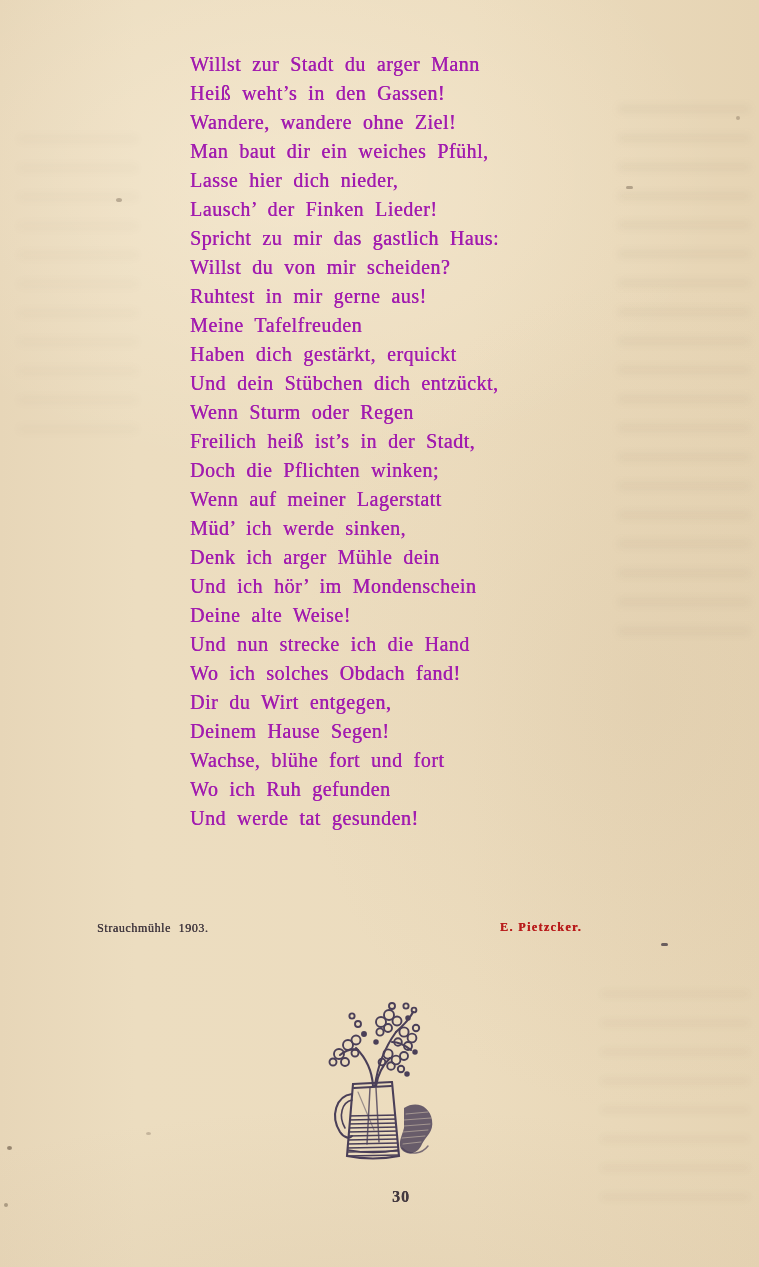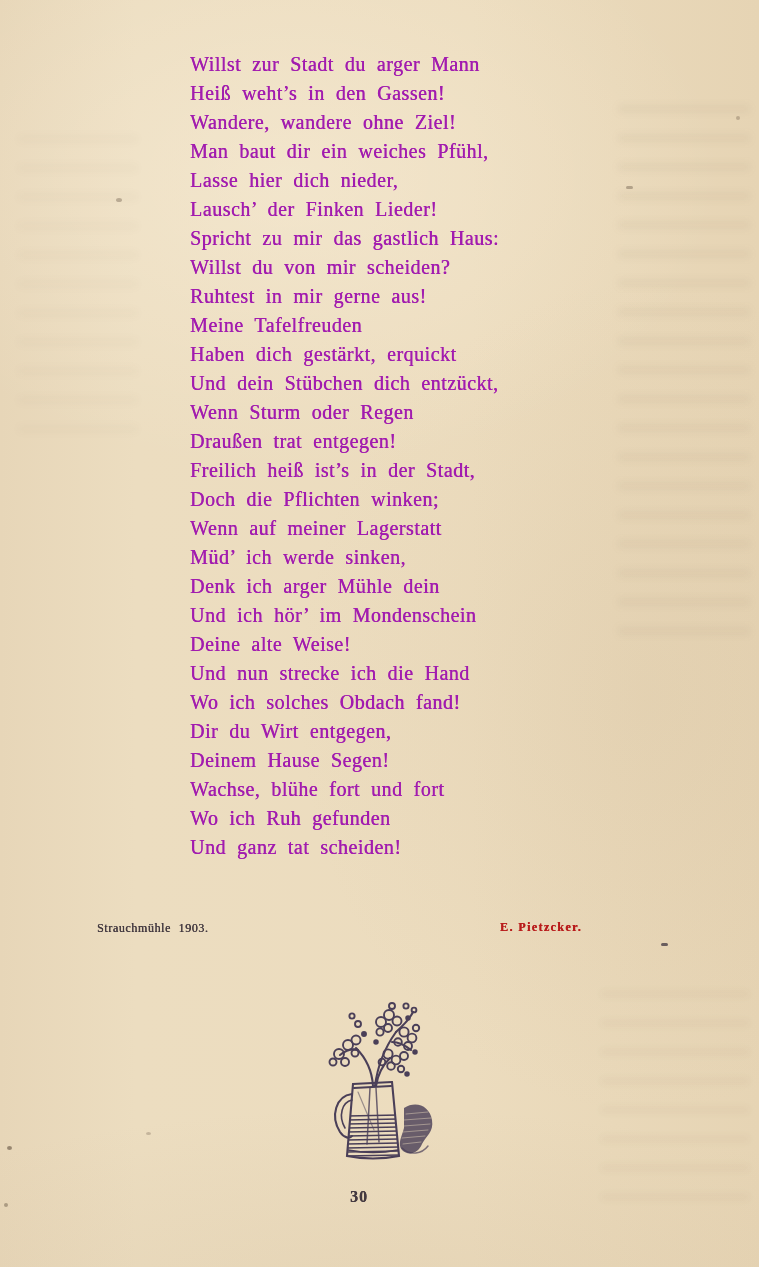--- a/index.html
+++ b/index.html
@@ -45,21 +45,21 @@
   .author-speck {
     position: absolute; left: 661px; top: 943px;
     width: 7px; height: 3px; border-radius: 2px;
     background: #4a4048; opacity: 0.8;
   }
 
   .vignette { position: absolute; left: 318px; top: 998px; width: 128px; height: 172px; }
 
   .folio {
     position: absolute; left: 350px; top: 1188px; width: 60px;
-    text-align: left;
+    text-align: right;
     font-size: 16px; font-weight: bold;
     letter-spacing: 1px;
     color: #453a40;
     text-shadow: 0.3px 0 0 currentColor;
   }
 
   
   .ghost {
     position: absolute;
     background: repeating-linear-gradient(180deg,
@@ -104,35 +104,34 @@
       <div class="line">Man baut dir ein weiches Pfühl,</div>
       <div class="line">Lasse hier dich nieder,</div>
       <div class="line">Lausch’ der Finken Lieder!</div>
       <div class="line">Spricht zu mir das gastlich Haus:</div>
       <div class="line">Willst du von mir scheiden?</div>
       <div class="line">Ruhtest in mir gerne aus!</div>
       <div class="line">Meine Tafelfreuden</div>
       <div class="line">Haben dich gestärkt, erquickt</div>
       <div class="line">Und dein Stübchen dich entzückt,</div>
       <div class="line">Wenn Sturm oder Regen</div>
-      <div class="line">Draußen trat entgegen!</div>
       <div class="line">Freilich heiß ist’s in der Stadt,</div>
       <div class="line">Doch die Pflichten winken;</div>
       <div class="line">Wenn auf meiner Lagerstatt</div>
       <div class="line">Müd’ ich werde sinken,</div>
       <div class="line">Denk ich arger Mühle dein</div>
       <div class="line">Und ich hör’ im Mondenschein</div>
       <div class="line">Deine alte Weise!</div>
       <div class="line">Und nun strecke ich die Hand</div>
       <div class="line">Wo ich solches Obdach fand!</div>
       <div class="line">Dir du Wirt entgegen,</div>
       <div class="line">Deinem Hause Segen!</div>
       <div class="line">Wachse, blühe fort und fort</div>
       <div class="line">Wo ich Ruh gefunden</div>
-      <div class="line">Und ganz tat scheiden!</div>
+      <div class="line">Und werde tat gesunden!</div>
     </div>
 
   <div class="colophon">
     <span class="place-date">Strauchmühle 1903.</span>
     <span class="author">E. Pietzcker.</span>
   </div>
   <div class="author-speck"></div>
 
   <svg class="vignette" viewBox="0 0 128 172" fill="none" stroke="#4a3f58" stroke-width="2.1" stroke-linecap="round">
     <defs>

